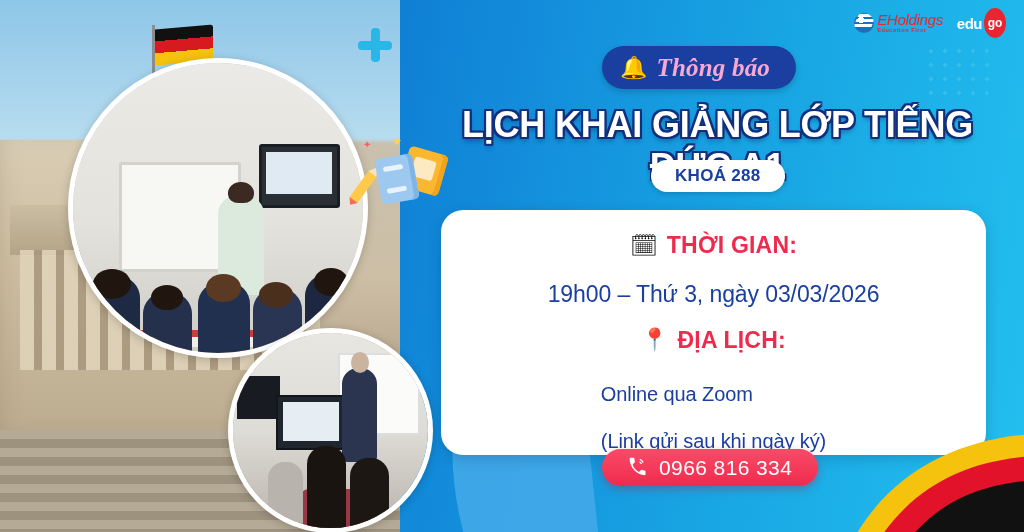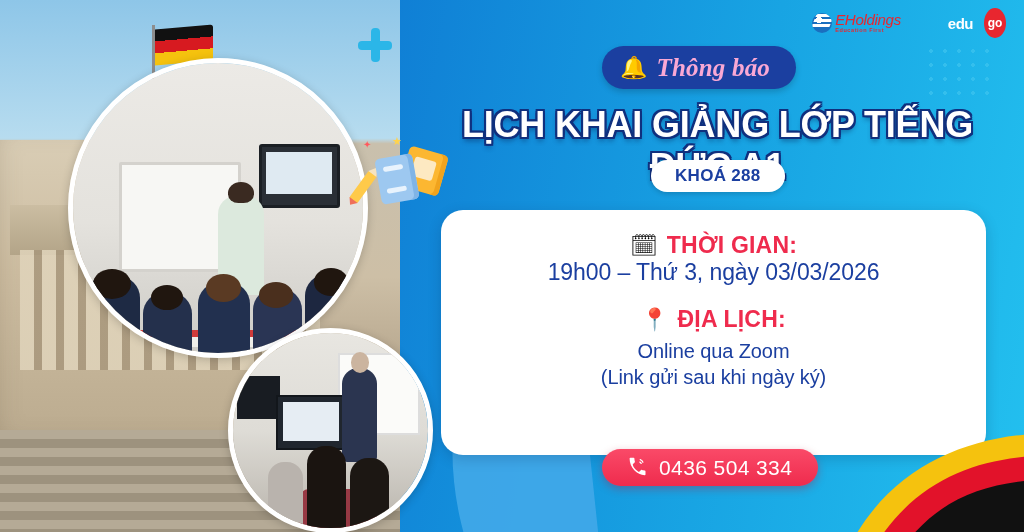--- a/index.html
+++ b/index.html
@@ -154,21 +154,21 @@
     background:radial-gradient(circle at 35% 35%,#ffffff 0 18%,#1a6fbf 19% 100%);
     position:relative;overflow:hidden;
   }
   .eh-mark:after{
     content:"";position:absolute;left:2px;top:6px;width:18px;height:3px;background:#fff;
     box-shadow:0 5px 0 #fff, 0 -5px 0 #fff;transform:skewX(-22deg);
   }
   .eh-text{line-height:.95;}
   .eh-name{font-size:15px;font-weight:normal;font-style:italic;color:#e8262f;letter-spacing:-.3px;}
   .eh-sub{font-size:5.5px;font-weight:bold;letter-spacing:.6px;color:#e8262f;}
-  .logo-edu{display:flex;align-items:center;gap:11px;margin-left:33px;}
+  .logo-edu{display:flex;align-items:center;gap:2px;}
   .edu-word{font-size:15px;font-weight:bold;color:#ffffff;letter-spacing:-.5px;}
   .edu-go{
     width:22px;height:30px;border-radius:50%;background:#e8262f;color:#fff;
     font-size:12px;font-weight:bold;display:flex;align-items:center;justify-content:center;
   }
 
   
   .badge-notice{
     position:absolute;left:602px;top:46px;height:43px;padding:0 26px 0 18px;
     background:#1b3fa0;border-radius:22px;display:flex;align-items:center;gap:9px;
@@ -197,21 +197,21 @@
 
   .info-card{
     position:absolute;left:441px;top:210px;width:545px;height:245px;
     background:#ffffff;border-radius:22px;box-shadow:0 4px 14px rgba(0,20,60,.18);
     display:flex;flex-direction:column;align-items:center;padding-top:22px;box-sizing:border-box;
   }
   .row-head{display:flex;align-items:center;justify-content:center;gap:9px;}
   .row-head .label{color:#ef2b4d;font-size:23px;font-weight:bold;letter-spacing:.2px;}
   .ico{font-size:22px;line-height:1;}
   .row-val{
-    color:#1b3fa0;font-size:23px;margin-top:0;text-align:center;letter-spacing:-.1px;
+    color:#1b3fa0;font-size:23px;margin-top:22px;text-align:left;letter-spacing:-.1px;
   }
   .row-val.small{font-size:20px;}
   .gap{height:20px;}
   .vals{margin-top:6px;text-align:center;line-height:1.28;}
 
   .phone-btn{
     position:absolute;left:602px;top:449px;height:37px;padding:0 26px;
     background:linear-gradient(180deg,#fa4a68,#ef2b4d);border-radius:19px;
     display:flex;align-items:center;gap:12px;box-shadow:0 3px 8px rgba(180,20,50,.35);
   }
@@ -337,21 +337,21 @@
   </div>
 
   <div class="phone-btn">
     <span class="phone-ico">
       <svg width="19" height="19" viewBox="0 0 24 24" fill="#ffffff" aria-hidden="true">
         <path d="M6.6 10.8c1.6 3.1 4.1 5.6 7.2 7.2l2.4-2.4c.3-.3.7-.4 1.1-.3 1.2.4 2.5.6 3.8.6.6 0 1 .4 1 1V21c0 .6-.4 1-1 1C11.6 22 2 12.4 2 1c0-.6.4-1 1-1h4.1c.6 0 1 .4 1 1 0 1.3.2 2.6.6 3.8.1.4 0 .8-.3 1.1l-2.4 2.4z" transform="translate(0,1)"></path>
         <path d="M15.5 3.2c1.6.5 2.8 1.8 3.3 3.4" stroke="#ffffff" stroke-width="1.6" fill="none" stroke-linecap="round"></path>
         <path d="M15 6.4c.8.3 1.4.9 1.7 1.7" stroke="#ffffff" stroke-width="1.6" fill="none" stroke-linecap="round"></path>
       </svg>
     </span>
-    <span class="num">0436 504 334</span>
+    <span class="num">0966 816 334</span>
   </div>
 
   <div class="ribbon">
     <svg width="210" height="140" viewBox="0 0 210 140">
       <path d="M30 140 C70 70 140 40 210 36 L210 70 C150 74 95 100 66 140 Z" fill="#f5c20e"></path>
       <path d="M56 140 C96 82 150 62 210 58 L210 92 C158 96 112 110 88 140 Z" fill="#e2122a"></path>
       <path d="M86 140 C120 100 160 86 210 82 L210 140 Z" fill="#111111"></path>
     </svg>
   </div>
 

